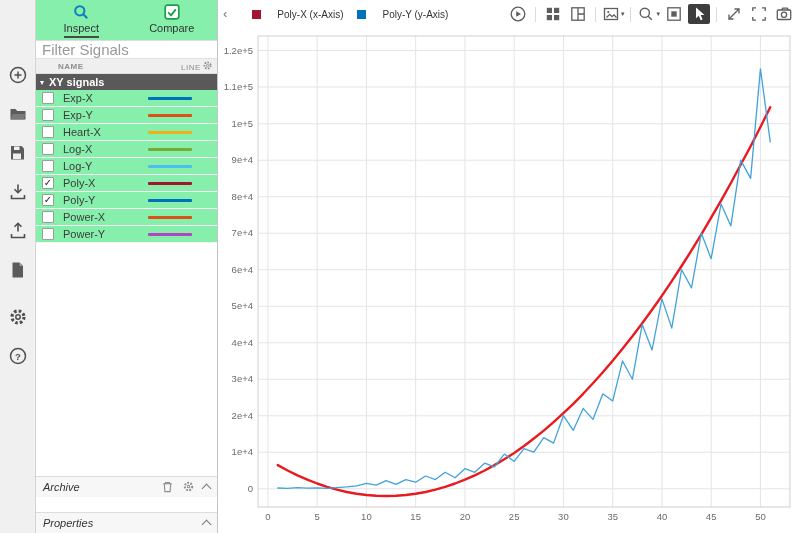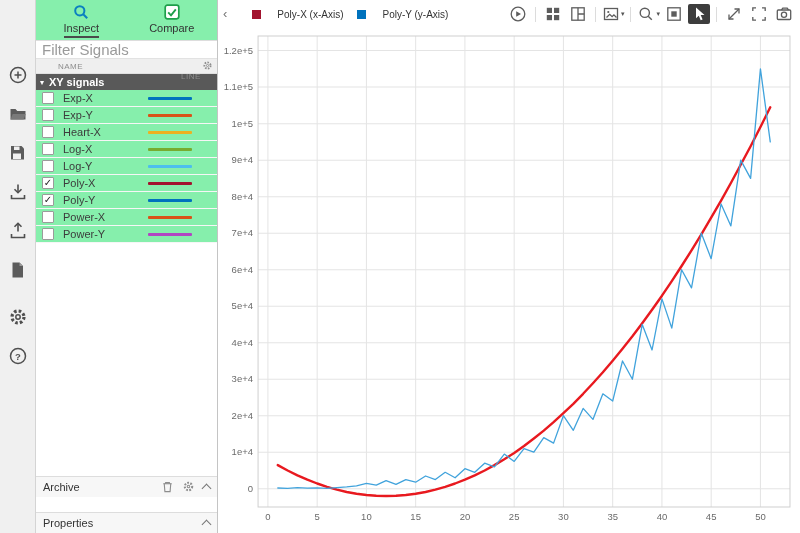--- a/index.html
+++ b/index.html
@@ -13,31 +13,31 @@
   
   .sidebar{width:182px;border-right:1px solid #c4c4c4;display:flex;flex-direction:column;background:#86efac;box-sizing:border-box;flex:none;}
   .tabs{height:40px;display:flex;border-bottom:1px solid #ddd;flex:none;}
   .tab{flex:1;display:flex;flex-direction:column;align-items:center;justify-content:center;gap:2px;cursor:pointer;padding-top:2px;}
   .tlabel{font-size:11px;color:#333;padding-bottom:2px;border-bottom:2px solid transparent;}
   .tab.active .tlabel{border-bottom:2px solid #4a4a4a;}
   .filter-row{flex:none;}
   .filter-row input{width:100%;border:none;border-bottom:1px solid #e2e2e2;font-size:15px;padding:3px 6px;color:#333;outline:none;box-sizing:border-box;height:18px;background:#fff;}
   .filter-row input::placeholder{color:#9a9a9a;}
   .thead{height:14px;background:#efefef;border-bottom:1px solid #e0e0e0;position:relative;flex:none;font-size:8px;color:#8d8d8d;letter-spacing:.5px;}
-  .th-name{position:absolute;left:22px;top:3px;}
-  .th-line{position:absolute;left:112px;top:13px;padding-left:33px;}
+  .th-name{position:absolute;left:22px;top:3px;font-weight:bold;}
+  .th-line{position:absolute;left:112px;top:4px;padding-left:33px;}
   .th-gear{position:absolute;right:4px;top:1px;cursor:pointer;}
   .group-row{height:16px;background:#595959;color:#fff;display:flex;align-items:center;font-size:11px;font-weight:bold;gap:5px;padding-left:4px;flex:none;cursor:pointer;}
   .group-row .tri{font-size:8px;font-weight:normal;}
   .srow{height:16px;position:relative;border-bottom:1px solid #f6f6f6;cursor:pointer;}
   .cbx{position:absolute;left:6px;top:2px;width:10px;height:10px;border:1px solid #9b9b9b;border-radius:1px;background:#fff;font-size:10px;line-height:10px;text-align:center;color:#222;}
   .sname{position:absolute;left:27px;top:2px;font-size:11px;color:#3c3c3c;}
   .swatch{position:absolute;left:112px;top:7px;width:44px;height:2.5px;border-radius:1px;}
   .filler{flex:1;background:#fff;}
-  .bar{height:20px;background:#f7f7f7;border-top:1px solid #ddd;display:flex;align-items:center;font-size:11px;color:#333;padding:0 7px;gap:8px;flex:none;cursor:pointer;}
+  .bar{height:20px;background:#f7f7f7;border-top:1px solid #ddd;display:flex;align-items:center;font-size:11px;color:#333;padding:0 7px;gap:8px;flex:none;cursor:pointer;font-style:italic;}
   .bar .spacer{flex:1;}
   .bar-gap{height:15px;background:#fff;flex:none;}
   .chev{display:inline-block;width:6px;height:6px;border-left:1.5px solid #777;border-top:1.5px solid #777;transform:rotate(45deg);margin-top:2px;}
 
   
   .main{flex:1;display:flex;flex-direction:column;min-width:0;background:#fff;}
   .plot-toolbar{height:28px;display:flex;align-items:center;padding:0 5px 0 3px;gap:3px;flex:none;}
   .collapse{font-size:13px;color:#777;cursor:pointer;padding:0 4px 2px 2px;}
   .legend{display:flex;gap:14px;align-items:center;margin-left:18px;}
   .legend-item{display:flex;gap:16px;align-items:center;font-size:10px;color:#333;}

